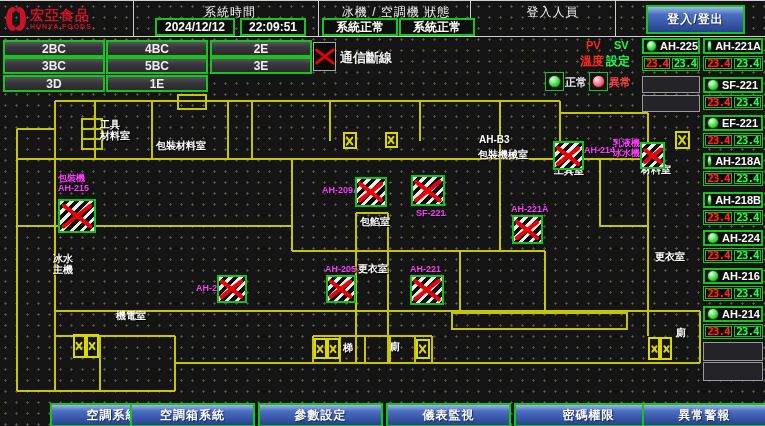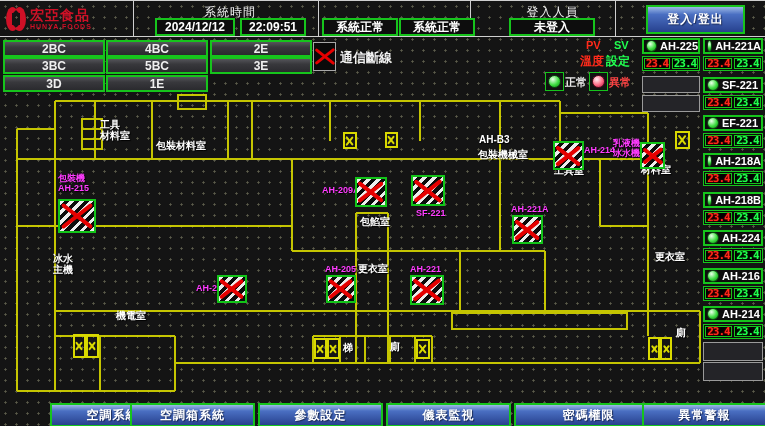--- a/index.html
+++ b/index.html
@@ -137,25 +137,25 @@
     <span class="logo-text">
       <div>宏亞食品</div>
       <div>HUNYA FOODS</div>
     </span>
   </div>
 
   <div class="hdr-label" style="left:175px;top:3px;width:110px;">系統時間</div>
   <div class="gbox" style="left:155px;top:17px;width:76px;height:14px;">2024/12/12</div>
   <div class="gbox" style="left:240px;top:17px;width:62px;height:14px;">22:09:51</div>
 
+  <div class="hdr-label" style="left:328px;top:3px;width:136px;">冰機 / 空調機 狀態</div>
   <div class="gbox" style="left:322px;top:17px;width:72px;height:14px;">系統正常</div>
   <div class="gbox" style="left:399px;top:17px;width:72px;height:14px;">系統正常</div>
 
   <div class="hdr-label" style="left:500px;top:3px;width:105px;">登入人員</div>
-  <div class="gbox" style="left:509px;top:17px;width:82px;height:14px;">未登入</div>
   <div class="btn-blue" style="left:646px;top:4px;width:95px;height:25px;">登入/登出</div>
 
   <div id="floor-buttons">
       <div class="btn-dark" style="left: 3px; top: 39px; width: 98px; height: 13px;">2BC</div>
       <div class="btn-dark" style="left: 106px; top: 39px; width: 98px; height: 13px;">4BC</div>
       <div class="btn-dark" style="left: 210px; top: 39px; width: 98px; height: 13px;">2E</div>
       <div class="btn-dark" style="left: 3px; top: 56px; width: 98px; height: 13px;">3BC</div>
       <div class="btn-dark" style="left: 106px; top: 56px; width: 98px; height: 13px;">5BC</div>
       <div class="btn-dark" style="left: 210px; top: 56px; width: 98px; height: 13px;">3E</div>
       <div class="btn-dark" style="left: 3px; top: 74px; width: 98px; height: 13px;">3D</div>

